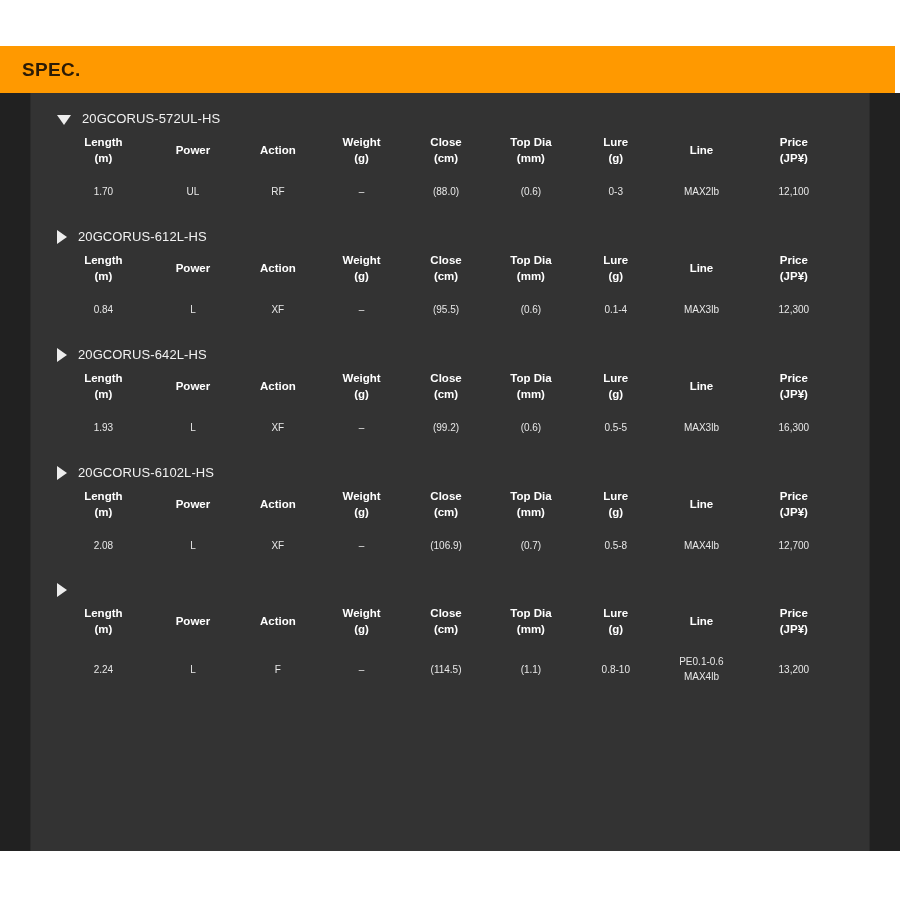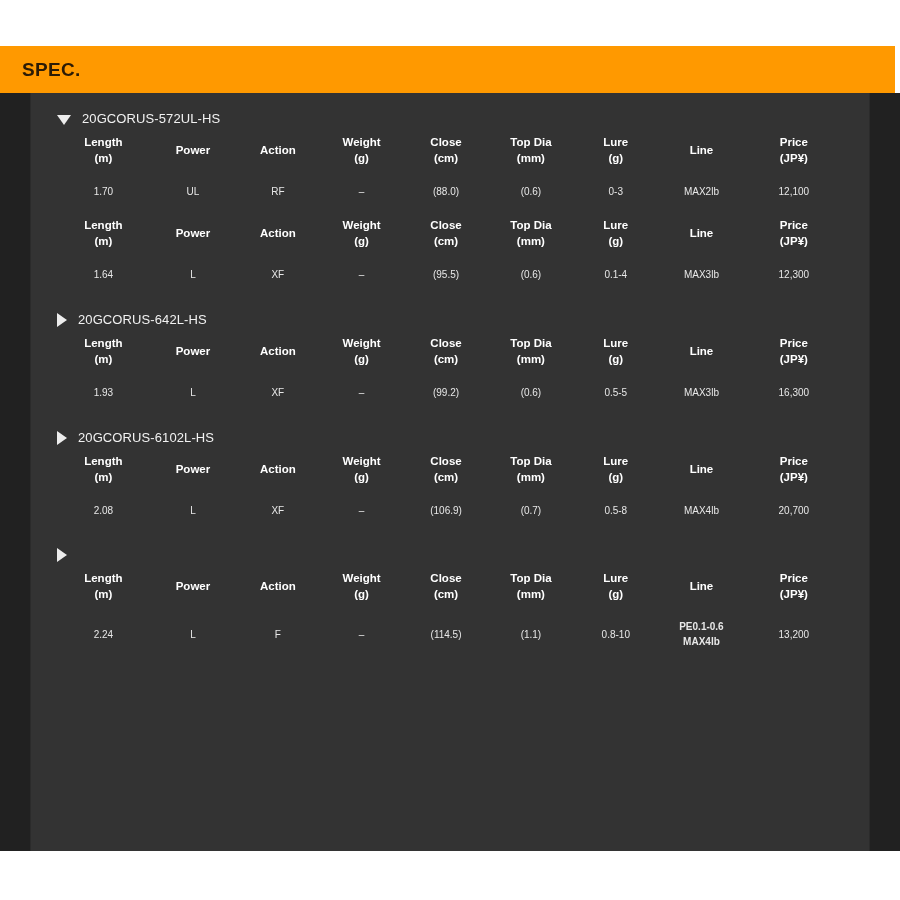--- a/index.html
+++ b/index.html
@@ -134,21 +134,20 @@
     color: #e8e8e8;
     text-align: center;
     vertical-align: middle;
     padding: 12px 0 12px 0;
     line-height: 1.5;
     white-space: nowrap;
   }
   table.spec-table td.multiline {
     line-height: 1.45;
     white-space: normal;
-    font-weight: bold;
   }
 
   
   col.c-length { width: 11.8%; }
   col.c-power  { width: 11.0%; }
   col.c-action { width: 10.6%; }
   col.c-weight { width: 10.7%; }
   col.c-close  { width: 10.8%; }
   col.c-topdia { width: 10.8%; }
   col.c-lure   { width: 10.8%; }
@@ -208,20 +207,24 @@
                 <td>(88.0)</td>
                 <td>(0.6)</td>
                 <td>0-3</td>
                 <td>MAX2lb</td>
                 <td>12,100</td>
               </tr>
             </tbody>
           </table>
         </div>
         <div class="spec-group">
+          <div class="group-header">
+            <span class="tri tri-right"></span>
+            <span class="group-title">20GCORUS-612L-HS</span>
+          </div>
           <table class="spec-table">
             <colgroup>
               <col class="c-length">
               <col class="c-power">
               <col class="c-action">
               <col class="c-weight">
               <col class="c-close">
               <col class="c-topdia">
               <col class="c-lure">
               <col class="c-line">
@@ -235,21 +238,21 @@
                 <th><span>Weight</span><span class="unit">(g)</span></th>
                 <th><span>Close</span><span class="unit">(cm)</span></th>
                 <th><span>Top Dia</span><span class="unit">(mm)</span></th>
                 <th><span>Lure</span><span class="unit">(g)</span></th>
                 <th><span>Line</span></th>
                 <th><span>Price</span><span class="unit">(JP¥)</span></th>
               </tr>
             </thead>
             <tbody>
               <tr>
-                <td>1.64</td>
+                <td>0.84</td>
                 <td>L</td>
                 <td>XF</td>
                 <td>–</td>
                 <td>(95.5)</td>
                 <td>(0.6)</td>
                 <td>0.1-4</td>
                 <td>MAX3lb</td>
                 <td>12,300</td>
               </tr>
             </tbody>
@@ -333,21 +336,21 @@
             <tbody>
               <tr>
                 <td>2.08</td>
                 <td>L</td>
                 <td>XF</td>
                 <td>–</td>
                 <td>(106.9)</td>
                 <td>(0.7)</td>
                 <td>0.5-8</td>
                 <td>MAX4lb</td>
-                <td>20,700</td>
+                <td>12,700</td>
               </tr>
             </tbody>
           </table>
         </div>
         <div class="spec-group">
           <div class="group-header">
             <span class="tri tri-right"></span>
           </div>
           <table class="spec-table">
             <colgroup>

